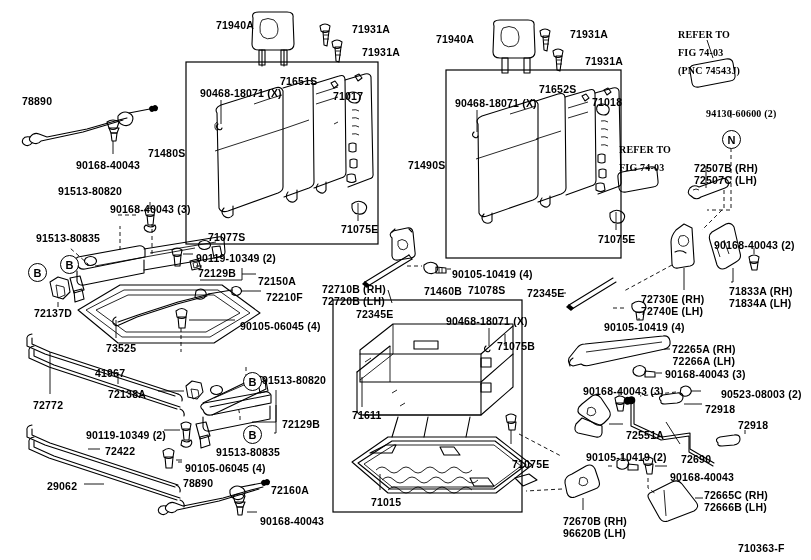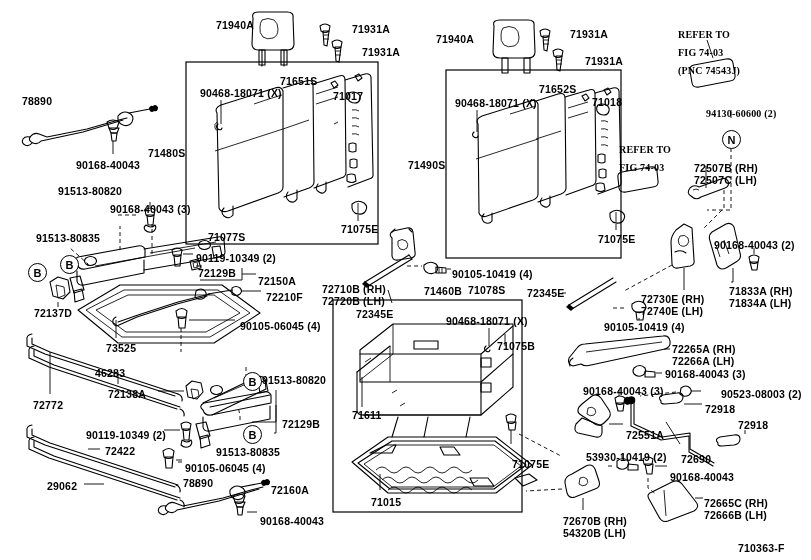--- a/index.html
+++ b/index.html
@@ -522,21 +522,21 @@
       <div class="lbl" style="left: 58px; top: 186px;">91513-80820</div>
       <div class="lbl" style="left: 110px; top: 204px;">90168-40043 (3)</div>
       <div class="lbl" style="left: 36px; top: 233px;">91513-80835</div>
       <div class="lbl" style="left: 196px; top: 253px;">90119-10349 (2)</div>
       <div class="lbl" style="left: 198px; top: 268px;">72129B</div>
       <div class="lbl" style="left: 258px; top: 276px;">72150A</div>
       <div class="lbl" style="left: 266px; top: 292px;">72210F</div>
       <div class="lbl" style="left: 240px; top: 321px;">90105-06045 (4)</div>
       <div class="lbl" style="left: 34px; top: 308px;">72137D</div>
       <div class="lbl" style="left: 106px; top: 343px;">73525</div>
-      <div class="lbl" style="left: 95px; top: 368px;">46283</div>
+      <div class="lbl" style="left: 95px; top: 368px;">41967</div>
       <div class="lbl" style="left: 33px; top: 400px;">72772</div>
       <div class="lbl" style="left: 108px; top: 389px;">72138A</div>
       <div class="lbl" style="left: 262px; top: 375px;">91513-80820</div>
       <div class="lbl" style="left: 282px; top: 419px;">72129B</div>
       <div class="lbl" style="left: 271px; top: 437px; margin-top: 48px;">72160A</div>
       <div class="lbl" style="left: 216px; top: 447px;">91513-80835</div>
       <div class="lbl" style="left: 86px; top: 430px;">90119-10349 (2)</div>
       <div class="lbl" style="left: 105px; top: 446px;">72422</div>
       <div class="lbl" style="left: 47px; top: 481px;">29062</div>
       <div class="lbl" style="left: 185px; top: 463px;">90105-06045 (4)</div>
@@ -552,35 +552,35 @@
       <div class="lbl" style="left: 497px; top: 341px;">71075B</div>
       <div class="lbl" style="left: 352px; top: 410px;">71611</div>
       <div class="lbl" style="left: 512px; top: 459px;">71075E</div>
       <div class="lbl" style="left: 371px; top: 497px;">71015</div>
       <div class="lbl" style="left: 641px; top: 294px;">72730E (RH)
 72740E (LH)</div>
       <div class="lbl" style="left: 729px; top: 286px;">71833A (RH)
 71834A (LH)</div>
       <div class="lbl" style="left: 714px; top: 240px;">90168-40043 (2)</div>
       <div class="lbl" style="left: 604px; top: 322px;">90105-10419 (4)</div>
-      <div class="lbl" style="left: 672px; top: 344px;">72265A (RH)
+      <div class="lbl" style="left: 672px; top: 344px; text-align: center;">72265A (RH)
 72266A (LH)</div>
       <div class="lbl" style="left: 665px; top: 369px;">90168-40043 (3)</div>
       <div class="lbl" style="left: 583px; top: 386px;">90168-40043 (3)</div>
       <div class="lbl" style="left: 705px; top: 389px; margin-left: 16px;">90523-08003 (2)</div>
       <div class="lbl" style="left: 705px; top: 404px;">72918</div>
       <div class="lbl" style="left: 738px; top: 420px;">72918</div>
       <div class="lbl" style="left: 626px; top: 430px; text-align: right;">72551A</div>
       <div class="lbl" style="left: 681px; top: 454px;">72690</div>
-      <div class="lbl" style="left: 586px; top: 452px;">53930-10419 (2)</div>
+      <div class="lbl" style="left: 586px; top: 452px;">90105-10419 (2)</div>
       <div class="lbl" style="left: 670px; top: 472px;">90168-40043</div>
-      <div class="lbl" style="left: 704px; top: 490px; margin-top: 8px;">72665C (RH)
+      <div class="lbl" style="left: 704px; top: 490px;">72665C (RH)
 72666B (LH)</div>
       <div class="lbl" style="left: 563px; top: 516px;">72670B (RH)
-54320B (LH)</div>
+96620B (LH)</div>
       <div class="lbl" style="left: 738px; top: 543px;">710363-F</div>
       <div class="circ" style="left: 60px; top: 255px;">B</div>
       <div class="circ" style="left: 28px; top: 263px;">B</div>
       <div class="circ" style="left: 243px; top: 372px;">B</div>
       <div class="circ" style="left: 243px; top: 425px;">B</div>
       <div class="circ" style="left: 722px; top: 130px;">N</div>
     </div>
 
 </div>
 

